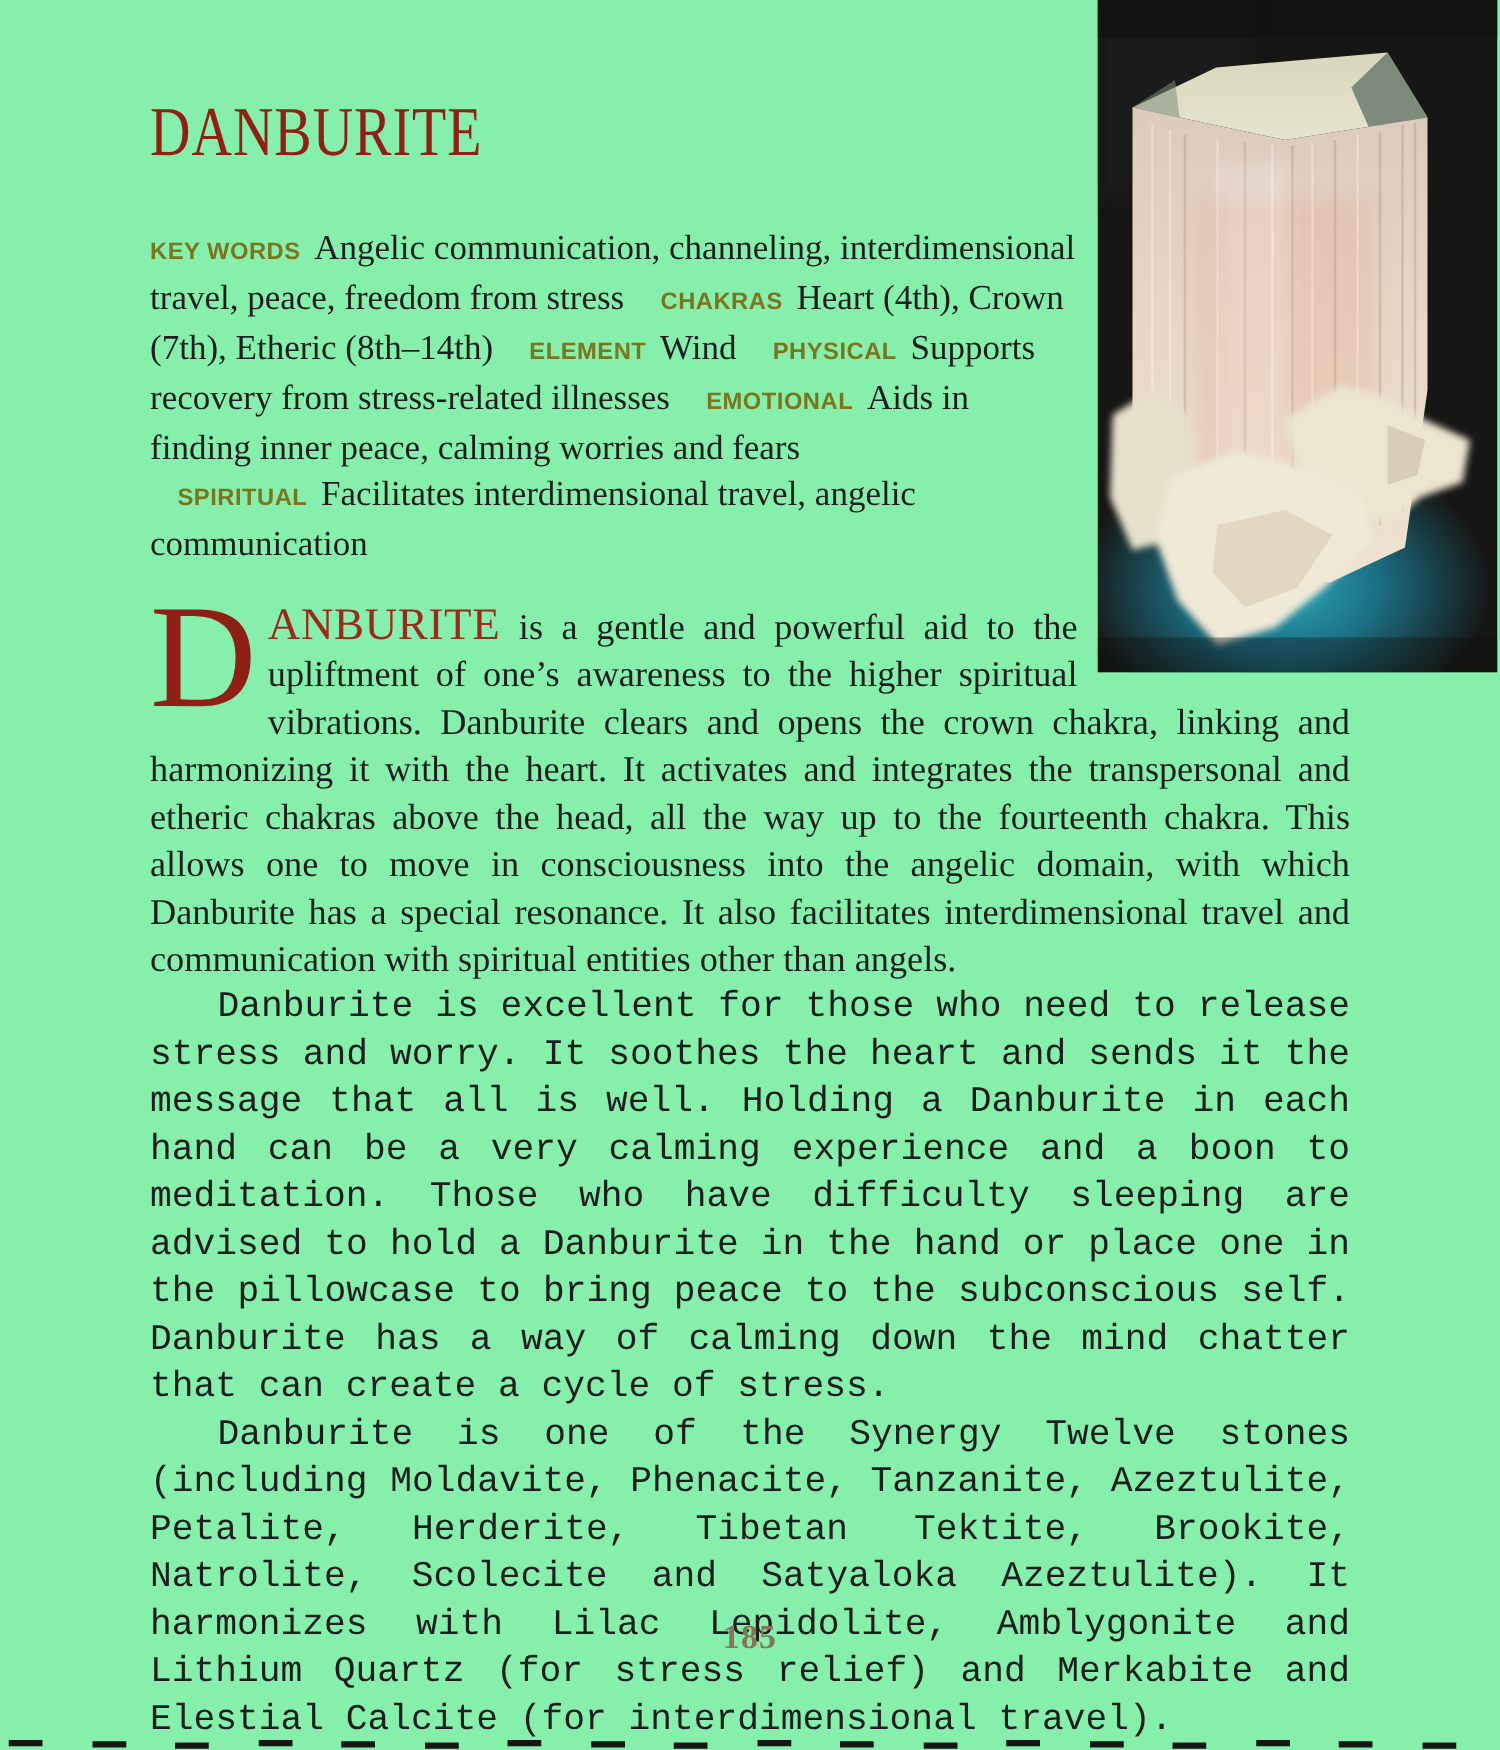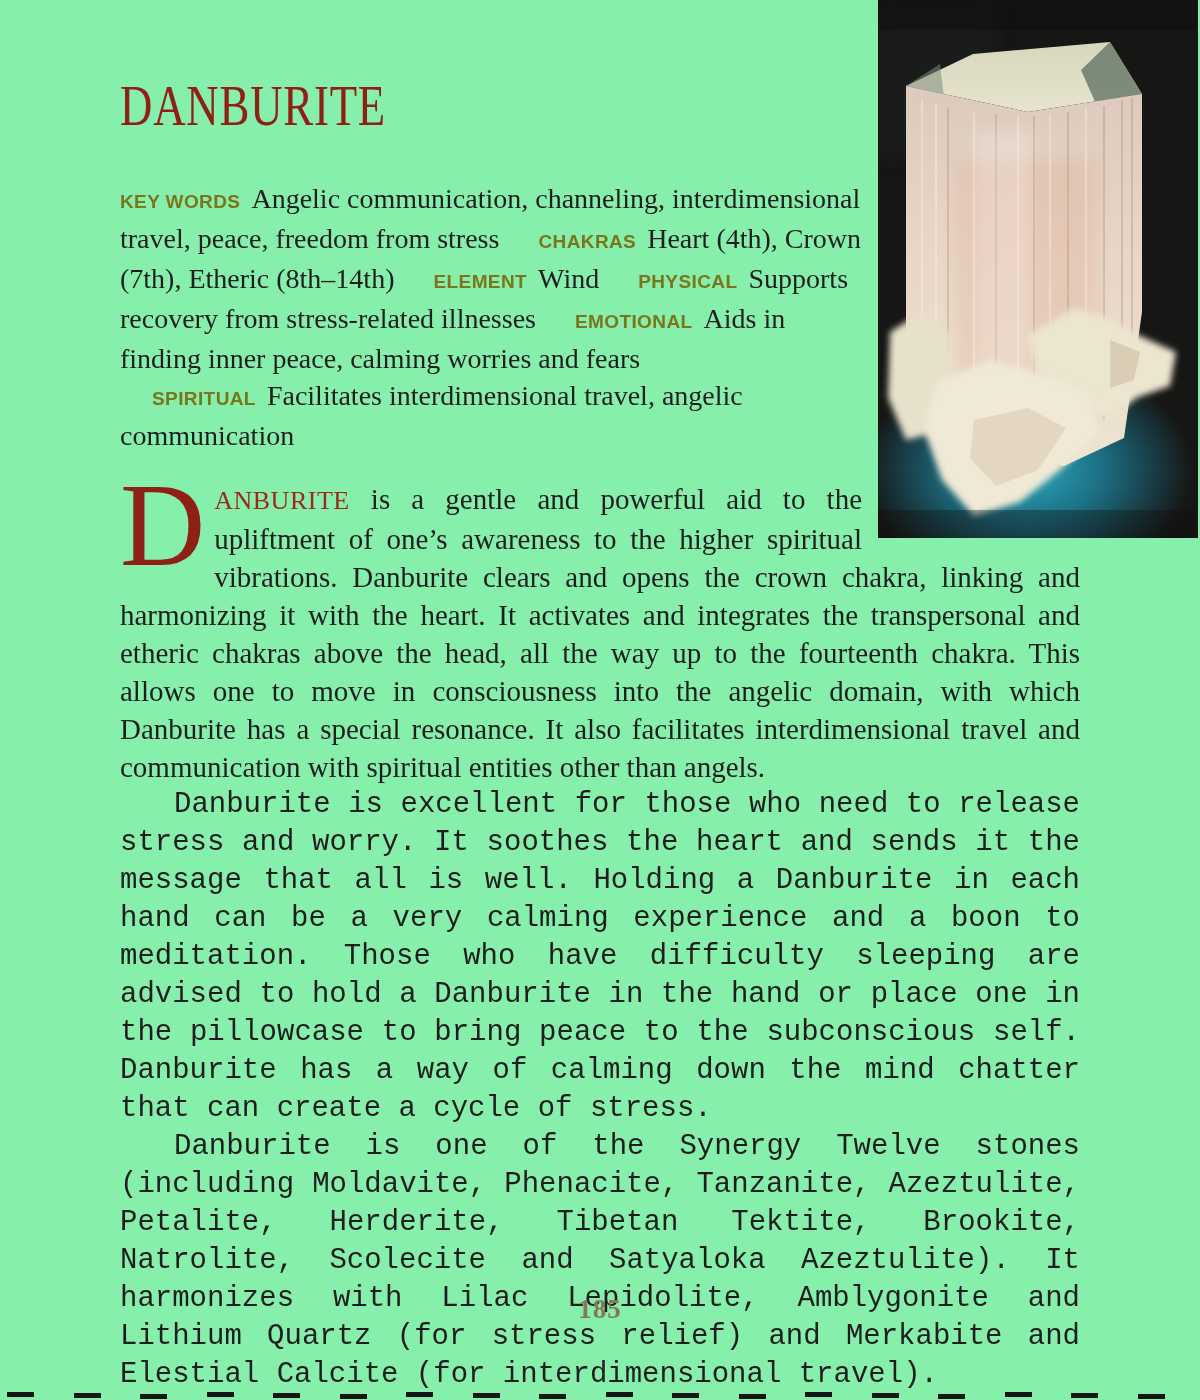--- a/index.html
+++ b/index.html
@@ -16,29 +16,29 @@
   }
   .attributes{
     margin:46px 0 0 0;font-size:28px;line-height:37px;min-height:259px;
     text-align:left;color:#1e1e1e;
   }
   .attr-label{
     font-family:"Liberation Sans",sans-serif;
     font-weight:bold;color:#7b751b;font-size:19px;letter-spacing:0.4px;
     margin-right:11px;
   }
-  .attr:not(:first-child) .attr-label{margin-left:32px;}
+  .attr:not(:first-child) .attr-label{margin-left:22px;}
   p.body{margin:0;font-size:29px;line-height:38px;text-align:justify;}
   p.p1{margin-top:26px;}
   p.indent{text-indent:54px;font-family:Liberation Mono, monospace;}
   .dropcap{
     float:left;color:#8e2015;font-size:118px;line-height:84px;height:84px;
     margin:4px 9px 0 0;font-family:"Liberation Serif",serif;
   }
-  .leadcaps{color:#9c2a1b;font-size:26px;letter-spacing:0.5px;font-family:Liberation Serif, serif;}
+  .leadcaps{color:#9c2a1b;font-size:36px;letter-spacing:0.5px;font-family:Liberation Serif, serif;}
   .page-number{
     position:absolute;left:120px;top:1294px;width:960px;text-align:center;
     font-weight:bold;font-size:27px;color:#86755a;letter-spacing:1px;
   }
   .photo{position:absolute;left:878px;top:0;width:320px;height:538px;}
   .edge-mark{position:absolute;right:0;width:5px;height:22px;background:#161616;}
   .bottom-dash{position:absolute;height:5px;width:27px;background:#161616;}
 </style>
 </head>
 <body>

